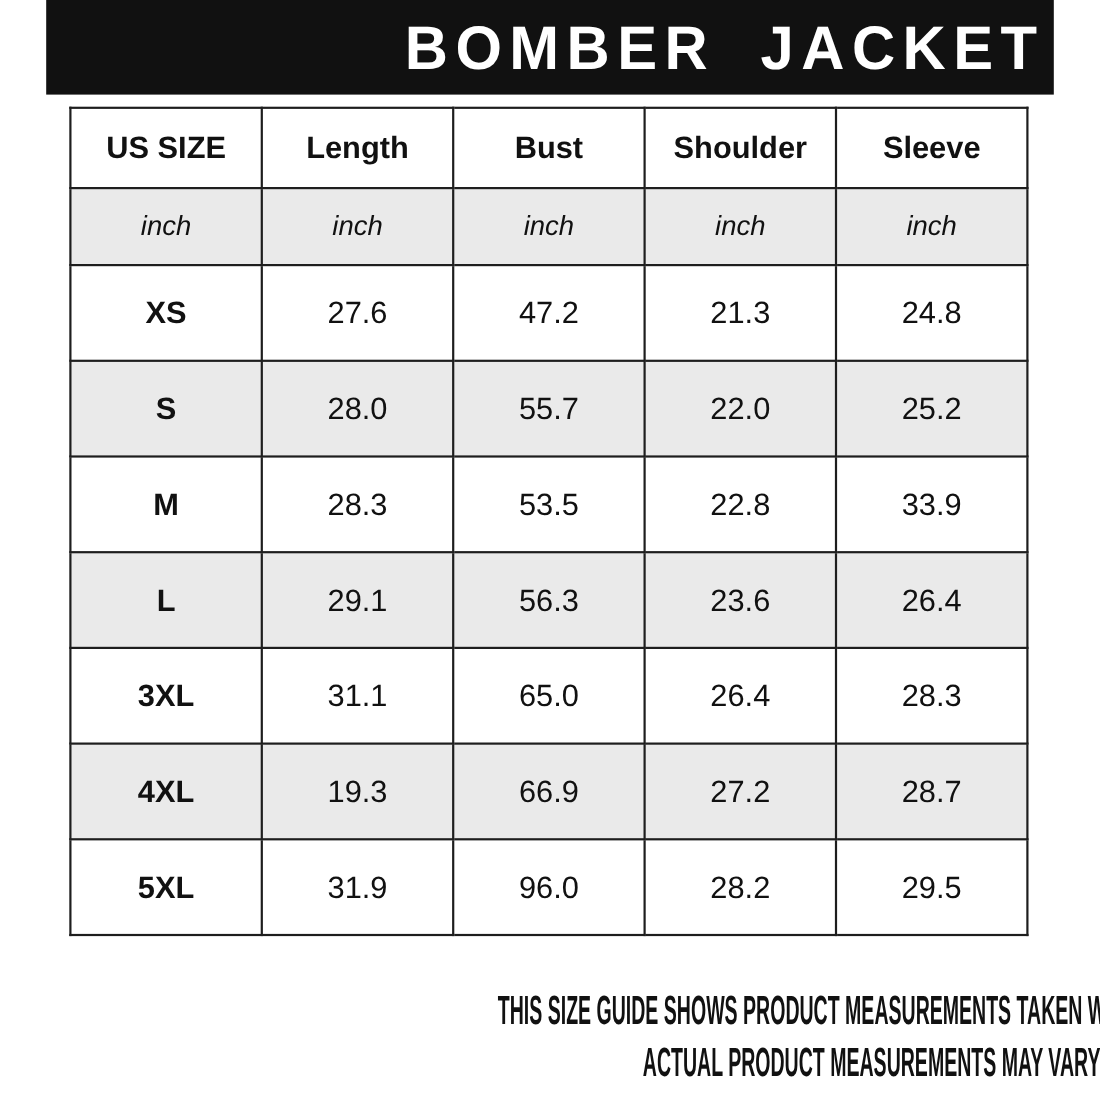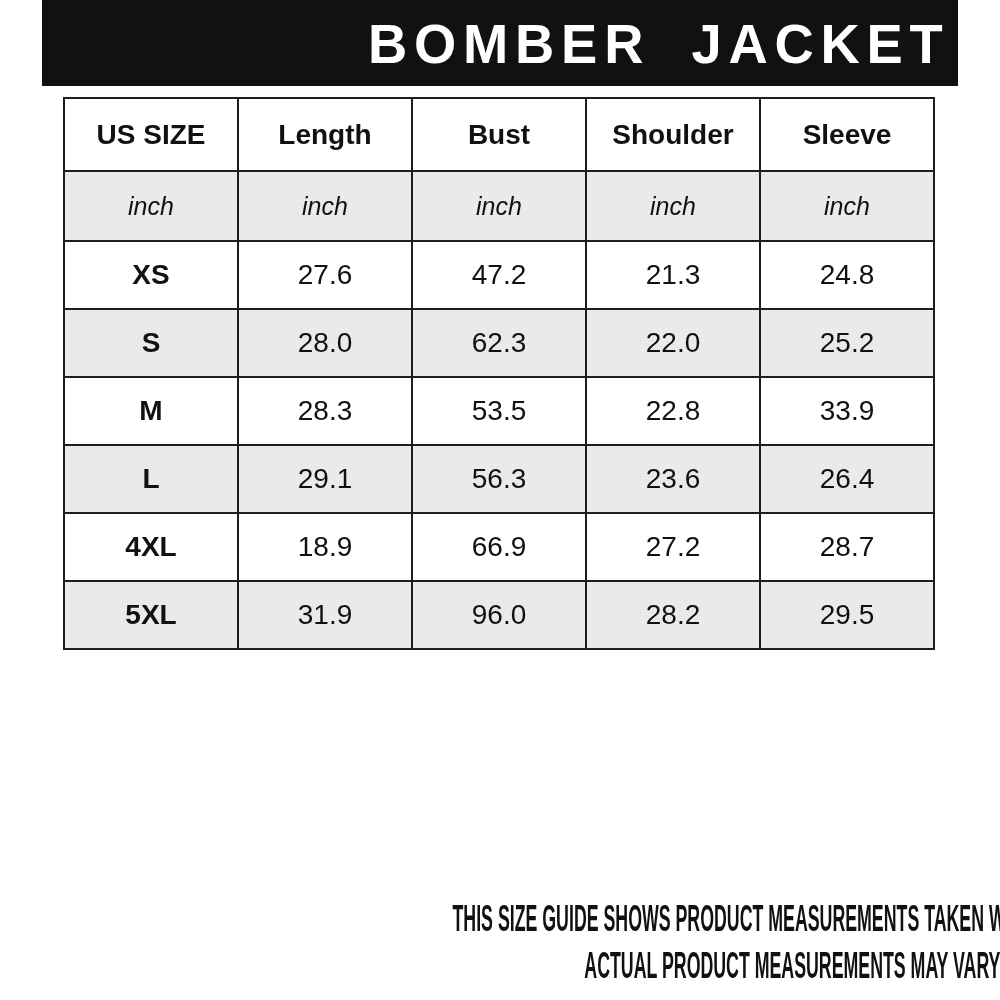--- a/index.html
+++ b/index.html
@@ -46,21 +46,21 @@
   }
   .size-table thead tr.head-row { height:73px; }
   .size-table thead tr.head-row th { font-weight:bold; background:#ffffff; }
   .size-table thead tr.unit-row { height:70px; }
   .size-table thead tr.unit-row td {
     background:var(--row-alt-bg);
     font-style:italic;
     font-weight:normal;
     font-size:25px;
   }
-  .size-table tbody tr { height:68px; background:#ffffff; }
+  .size-table tbody tr { height:87px; background:#ffffff; }
   .size-table tbody tr:nth-child(even) { background:var(--row-alt-bg); }
   .size-table tbody td.size-cell { font-weight:bold; }
   .footer-note {
     position:absolute; left:0; top:895px; width:1000px;
     text-align:center;
   }
   .footer-inner {
     display:inline-block;
     transform:scaleX(0.48);
     transform-origin:50% 50%;
@@ -101,21 +101,21 @@
     <td class="size-cell">XS</td>
     <td>27.6</td>
     <td>47.2</td>
     <td>21.3</td>
     <td>24.8</td>
   </tr>
 
   <tr>
     <td class="size-cell">S</td>
     <td>28.0</td>
-    <td>62.3</td>
+    <td>55.7</td>
     <td>22.0</td>
     <td>25.2</td>
   </tr>
 
   <tr>
     <td class="size-cell">M</td>
     <td>28.3</td>
     <td>53.5</td>
     <td>22.8</td>
     <td>33.9</td>
@@ -124,24 +124,31 @@
   <tr>
     <td class="size-cell">L</td>
     <td>29.1</td>
     <td>56.3</td>
     <td>23.6</td>
     <td>26.4</td>
   </tr>
 
 
 
+  <tr>
+    <td class="size-cell">3XL</td>
+    <td>31.1</td>
+    <td>65.0</td>
+    <td>26.4</td>
+    <td>28.3</td>
+  </tr>
 
   <tr>
     <td class="size-cell">4XL</td>
-    <td>18.9</td>
+    <td>19.3</td>
     <td>66.9</td>
     <td>27.2</td>
     <td>28.7</td>
   </tr>
 
   <tr>
     <td class="size-cell">5XL</td>
     <td>31.9</td>
     <td>96.0</td>
     <td>28.2</td>

